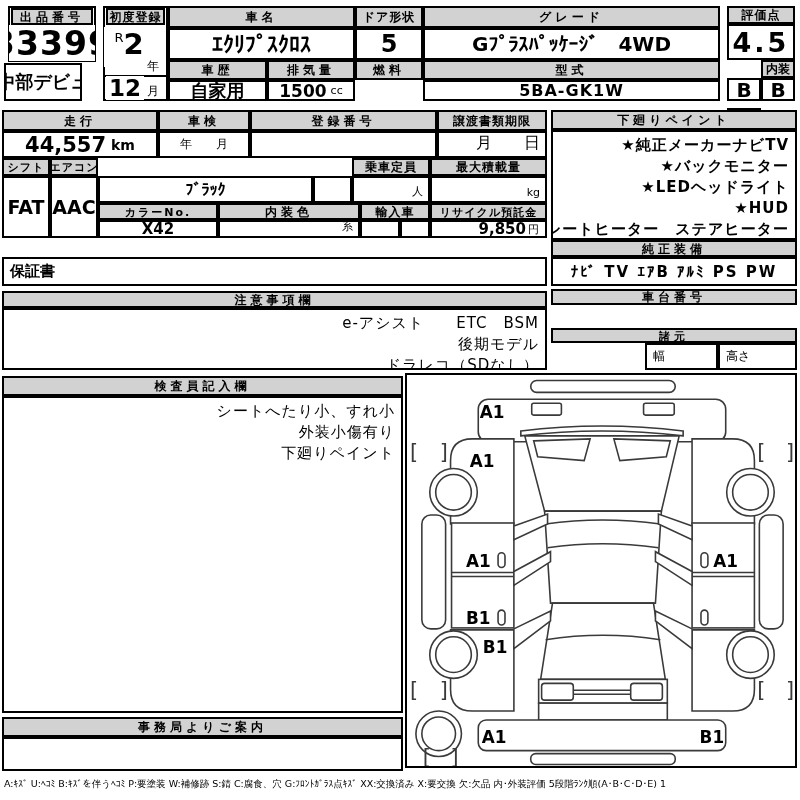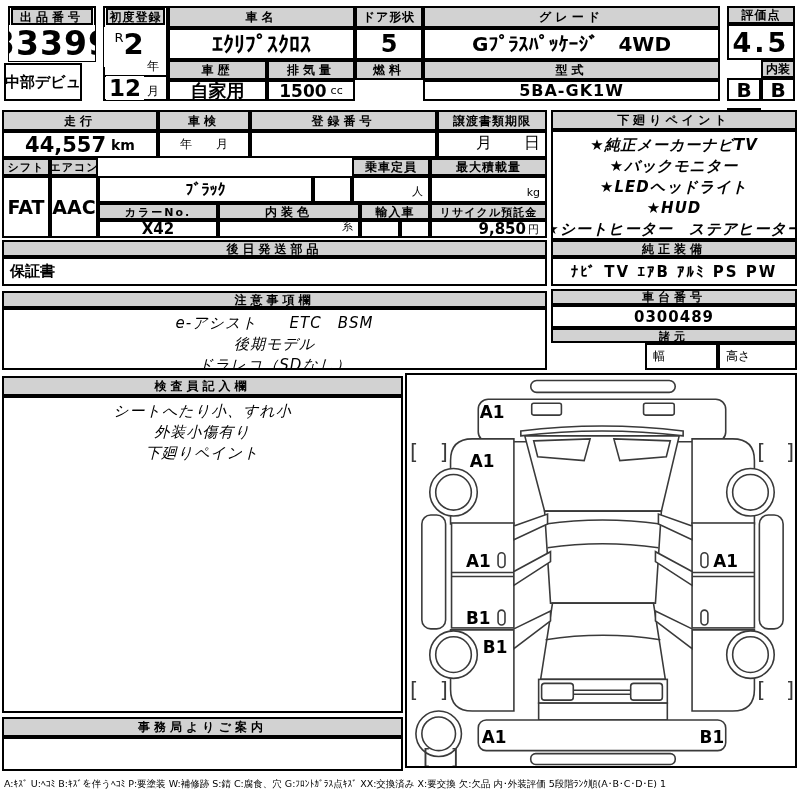--- a/index.html
+++ b/index.html
@@ -8,35 +8,35 @@
   .cell{position:absolute;box-sizing:border-box;border:2px solid #000;background:#fff;
         display:flex;align-items:center;justify-content:center;overflow:hidden;white-space:nowrap;}
   .hdr{background:#d2d2d2;font-size:12px;font-weight:600;letter-spacing:4px;padding-top:1px;}
   .hdr.tight{letter-spacing:1px;}
   .noborder{border:none;}
   .big{font-size:33px;font-weight:600;letter-spacing:1px;}
   .val-l{justify-content:flex-start;padding-left:6px;}
   .val-r{justify-content:flex-end;padding-right:6px;}
   .bottom-r{align-items:flex-end;justify-content:flex-end;padding:0 5px 2px 0;}
   .unit{font-size:11px;margin-left:4px;}
-  .lines{flex-direction:column;align-items:center;justify-content:flex-start;padding:3px 6px;font-style:italic;}
+  .lines{flex-direction:column;align-items:flex-end;justify-content:flex-start;padding:3px 6px;}
   .lines .line{font-size:15px;line-height:21px;letter-spacing:1px;}
   .sales .line{font-weight:600;}
   svg text{font-family:"DejaVu Sans",sans-serif;}
   .legend{position:absolute;font-size:9.5px;letter-spacing:0px;white-space:nowrap;}
 </style>
 </head>
 <body>
 
 <div id="sheet">
 
   <div class="cell" style="left:8px;top:6px;width:88px;height:56px;"></div>
   <div class="cell hdr" style="left:11px;top:8px;width:82px;height:17px;">出品番号</div>
   <div class="cell noborder big" style="left:9px;top:25px;width:86px;height:36px;">33399</div>
-  <div class="cell" style="left:4px;top:63px;width:78px;height:38px;font-size:15px;font-weight:600;">中部デビュ</div>
+  <div class="cell" style="left:4px;top:63px;width:78px;height:38px;font-size:18px;font-weight:600;">中部デビュ</div>
 
   <div class="cell" style="left:103px;top:6px;width:65px;height:95px;"></div>
   <div class="cell hdr tight" style="left:106px;top:8px;width:59px;height:17px;">初度登録</div>
   <div class="cell noborder" style="left:104px;top:27px;width:50px;height:40px;align-items:flex-start;">
     <span style="font-size:13px;margin-top:3px;">R</span>
       <span style="font-size:29px;font-weight:600;">2</span>
   </div>
   <div class="cell noborder" style="left:143px;top:58px;width:20px;height:16px;font-size:12px;">年</div>
   <div style="position:absolute;left:104px;top:75px;width:63px;border-top:2px solid #000;"></div>
   <div class="cell noborder" style="left:106px;top:76px;width:38px;height:24px;font-size:23px;font-weight:600;">12</div>
@@ -104,35 +104,33 @@
   <div class="cell hdr tight" style="left:430px;top:203px;width:117px;height:17px;font-size:11px;">リサイクル預託金</div>
   <div class="cell" style="left:98px;top:220px;width:120px;height:18px;font-size:15px;font-weight:600;">X42</div>
   <div class="cell bottom-r" style="left:218px;top:220px;width:142px;height:18px;font-size:11px;">系</div>
   <div class="cell" style="left:360px;top:220px;width:40px;height:18px;"></div>
   <div class="cell" style="left:400px;top:220px;width:30px;height:18px;"></div>
   <div class="cell val-r" style="left:430px;top:220px;width:117px;height:18px;">
     <span style="font-size:15px;font-weight:600;">9,850</span>
     <span style="font-size:11px;margin-left:2px;">円</span>
   </div>
 
-  <div class="cell hdr" style="left:2px;top:240px;width:545px;height:17px;">後日発送部品</div>
   <div class="cell val-l" style="left:2px;top:257px;width:545px;height:29px;font-size:15px;font-weight:600;">保証書</div>
 
   <div class="cell hdr" style="left:551px;top:240px;width:246px;height:17px;">純正装備</div>
   <div class="cell" style="left:551px;top:257px;width:246px;height:29px;font-size:15px;font-weight:600;letter-spacing:2px;">ﾅﾋﾞ TV ｴｱB ｱﾙﾐ PS PW</div>
 
   <div class="cell hdr" style="left:2px;top:291px;width:545px;height:17px;">注意事項欄</div>
   <div class="cell lines" style="left:2px;top:308px;width:545px;height:62px;">
       <div class="line">e-アシスト　　ETC　BSM</div>
       <div class="line">後期モデル</div>
       <div class="line">ドラレコ（SDなし）</div>
     </div>
 
   <div class="cell hdr" style="left:551px;top:289px;width:246px;height:16px;">車台番号</div>
-  <div class="cell" style="left:551px;top:305px;width:246px;height:23px;font-size:15px;font-weight:600;letter-spacing:1px;">0300489</div>
   <div class="cell hdr" style="left:551px;top:328px;width:246px;height:15px;font-size:11px;">諸元</div>
   <div class="cell val-l" style="left:551px;top:343px;width:94px;height:27px;font-size:12px;align-items:flex-start;padding-top:3px;margin-top:42px;">長さ</div>
   <div class="cell val-l" style="left:645px;top:343px;width:73px;height:27px;font-size:12px;align-items:flex-start;padding-top:3px;">幅</div>
   <div class="cell val-l" style="left:718px;top:343px;width:79px;height:27px;font-size:12px;align-items:flex-start;padding-top:3px;">高さ</div>
 
   <div class="cell hdr" style="left:2px;top:376px;width:401px;height:20px;">検査員記入欄</div>
   <div class="cell lines" style="left:2px;top:396px;width:401px;height:317px;">
       <div class="line">シートへたり小、すれ小</div>
       <div class="line">外装小傷有り</div>
       <div class="line">下廻りペイント</div>

